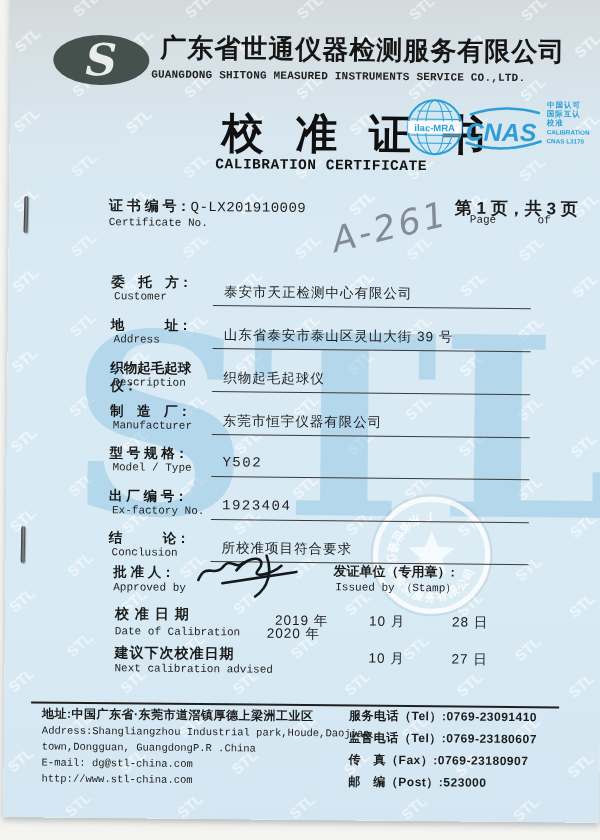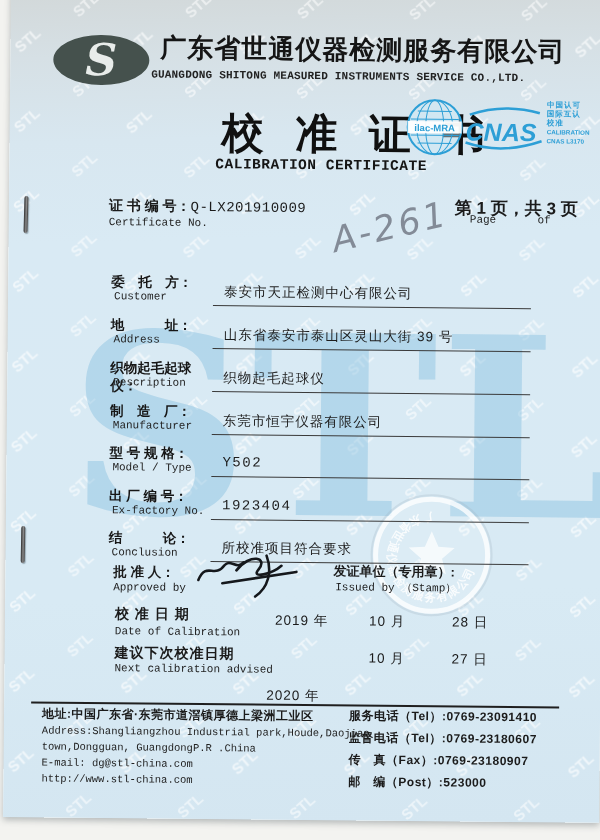--- a/index.html
+++ b/index.html
@@ -185,21 +185,21 @@
     <div class="abs mono isle">Issued by （Stamp）</div>
 
     <div class="abs cn dlc" style="left:110px;top:613px;">校 准 日 期</div>
     <div class="abs mono dle" style="left:110px;top:633px;">Date of Calibration</div>
     <div class="abs cn dval" style="left:262px;top:618px;margin-left:8px;">2019 年</div>
     <div class="abs cn dval" style="left:364px;top:618px;">10 月</div>
     <div class="abs cn dval" style="left:447px;top:618px;">28 日</div>
 
     <div class="abs cn dlc" style="left:110px;top:652px;">建议下次校准日期</div>
     <div class="abs mono dle" style="left:110px;top:670px;">Next calibration advised</div>
-    <div class="abs cn dval" style="left:262px;top:693px;">2020 年</div>
+    <div class="abs cn dval" style="left:262px;top:631px;">2020 年</div>
     <div class="abs cn dval" style="left:364px;top:655px;">10 月</div>
     <div class="abs cn dval" style="left:447px;top:655px;">27 日</div>
 
     <div class="abs fdiv"></div>
     <div class="abs cn flt-cn">地址:中国广东省·东莞市道滘镇厚德上梁洲工业区</div>
     <div class="abs mono flt-en" style="left:38px;top:733px;">Address:Shangliangzhou  Industrial  park,Houde,Daojiao</div>
     <div class="abs mono flt-en" style="left:38px;top:749px;">town,Dongguan, GuangdongP.R .China</div>
     <div class="abs mono flt-en" style="left:38px;top:765px;">E-mail: dg@stl-china.com</div>
     <div class="abs mono flt-en" style="left:38px;top:781px;">http://www.stl-china.com</div>
     <div class="abs cn frt" style="left:345px;top:713px;">服务电话（Tel）:0769-23091410</div>

